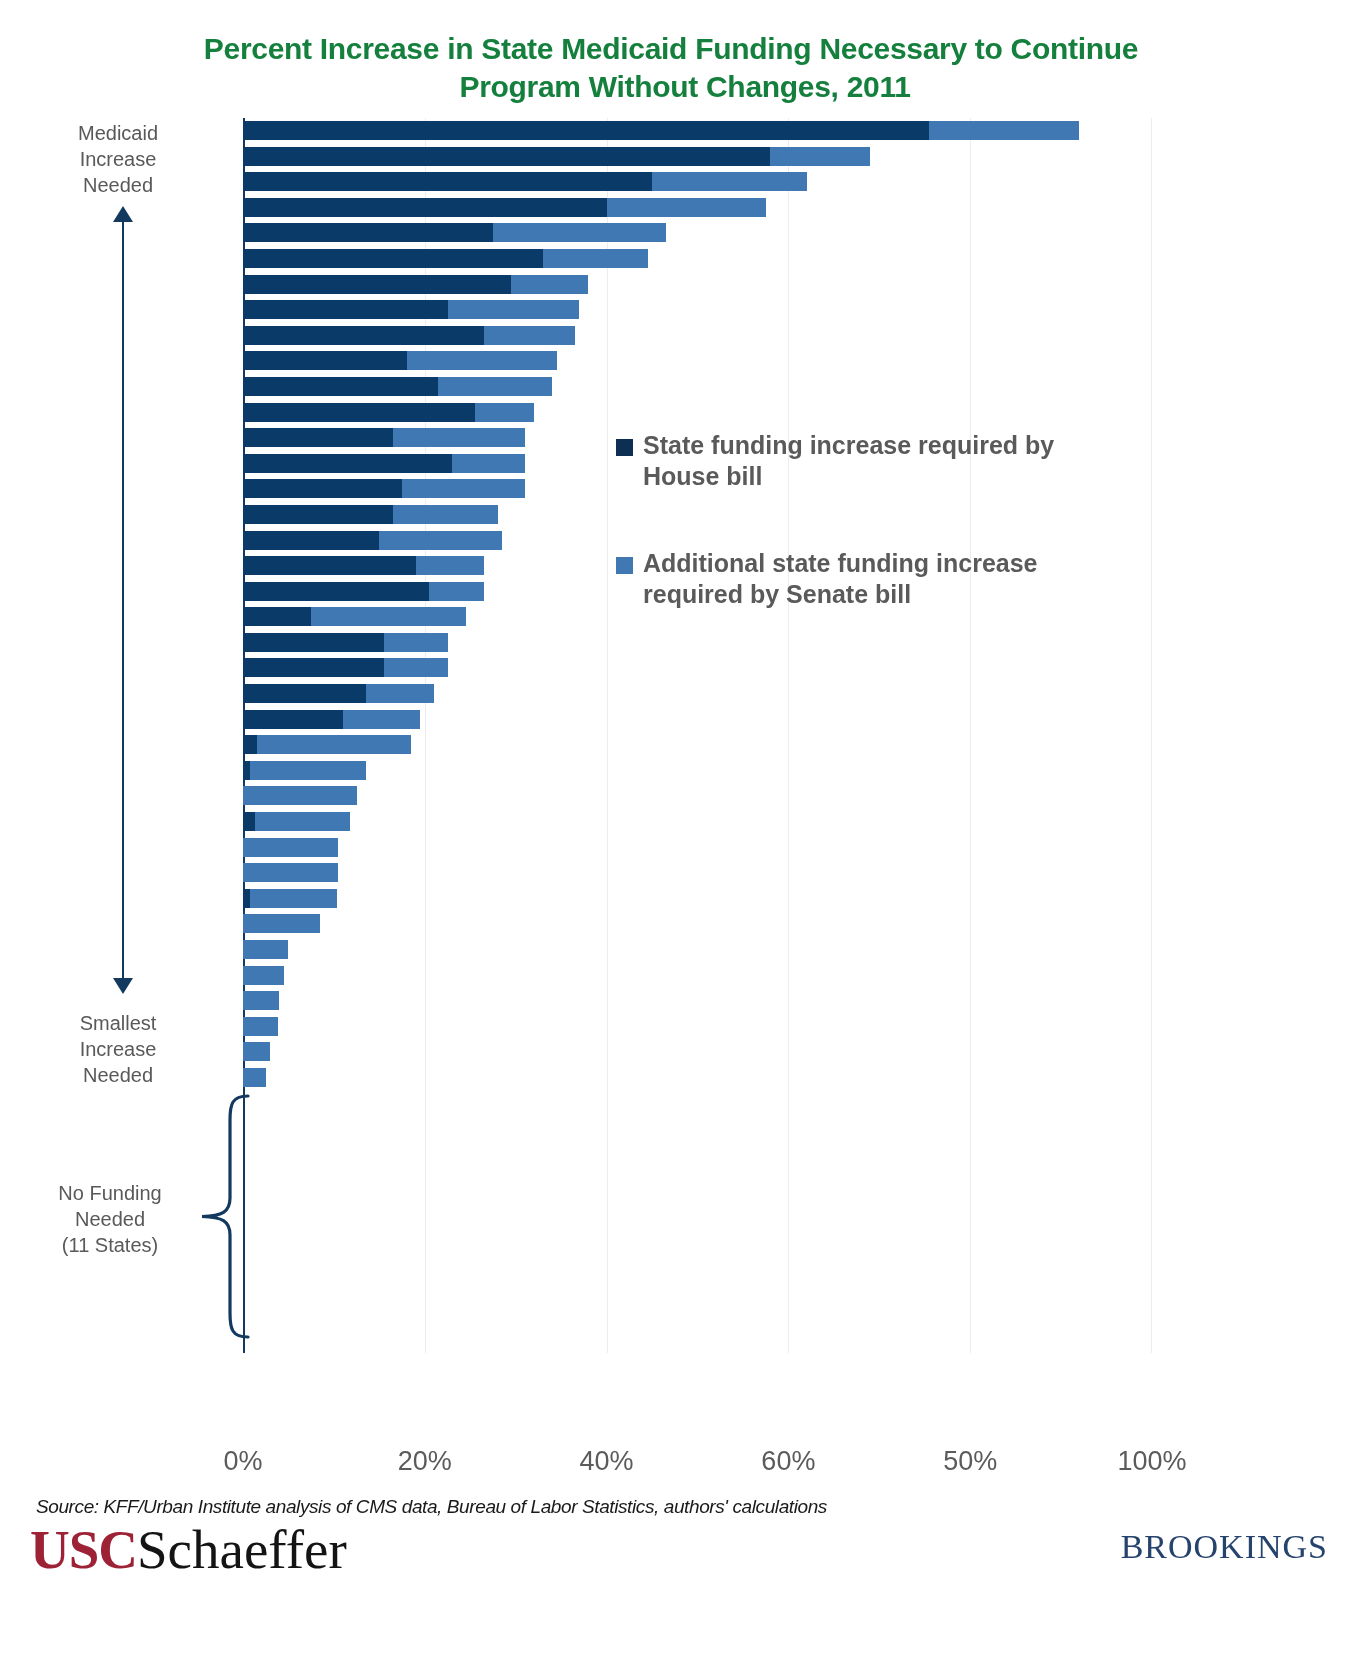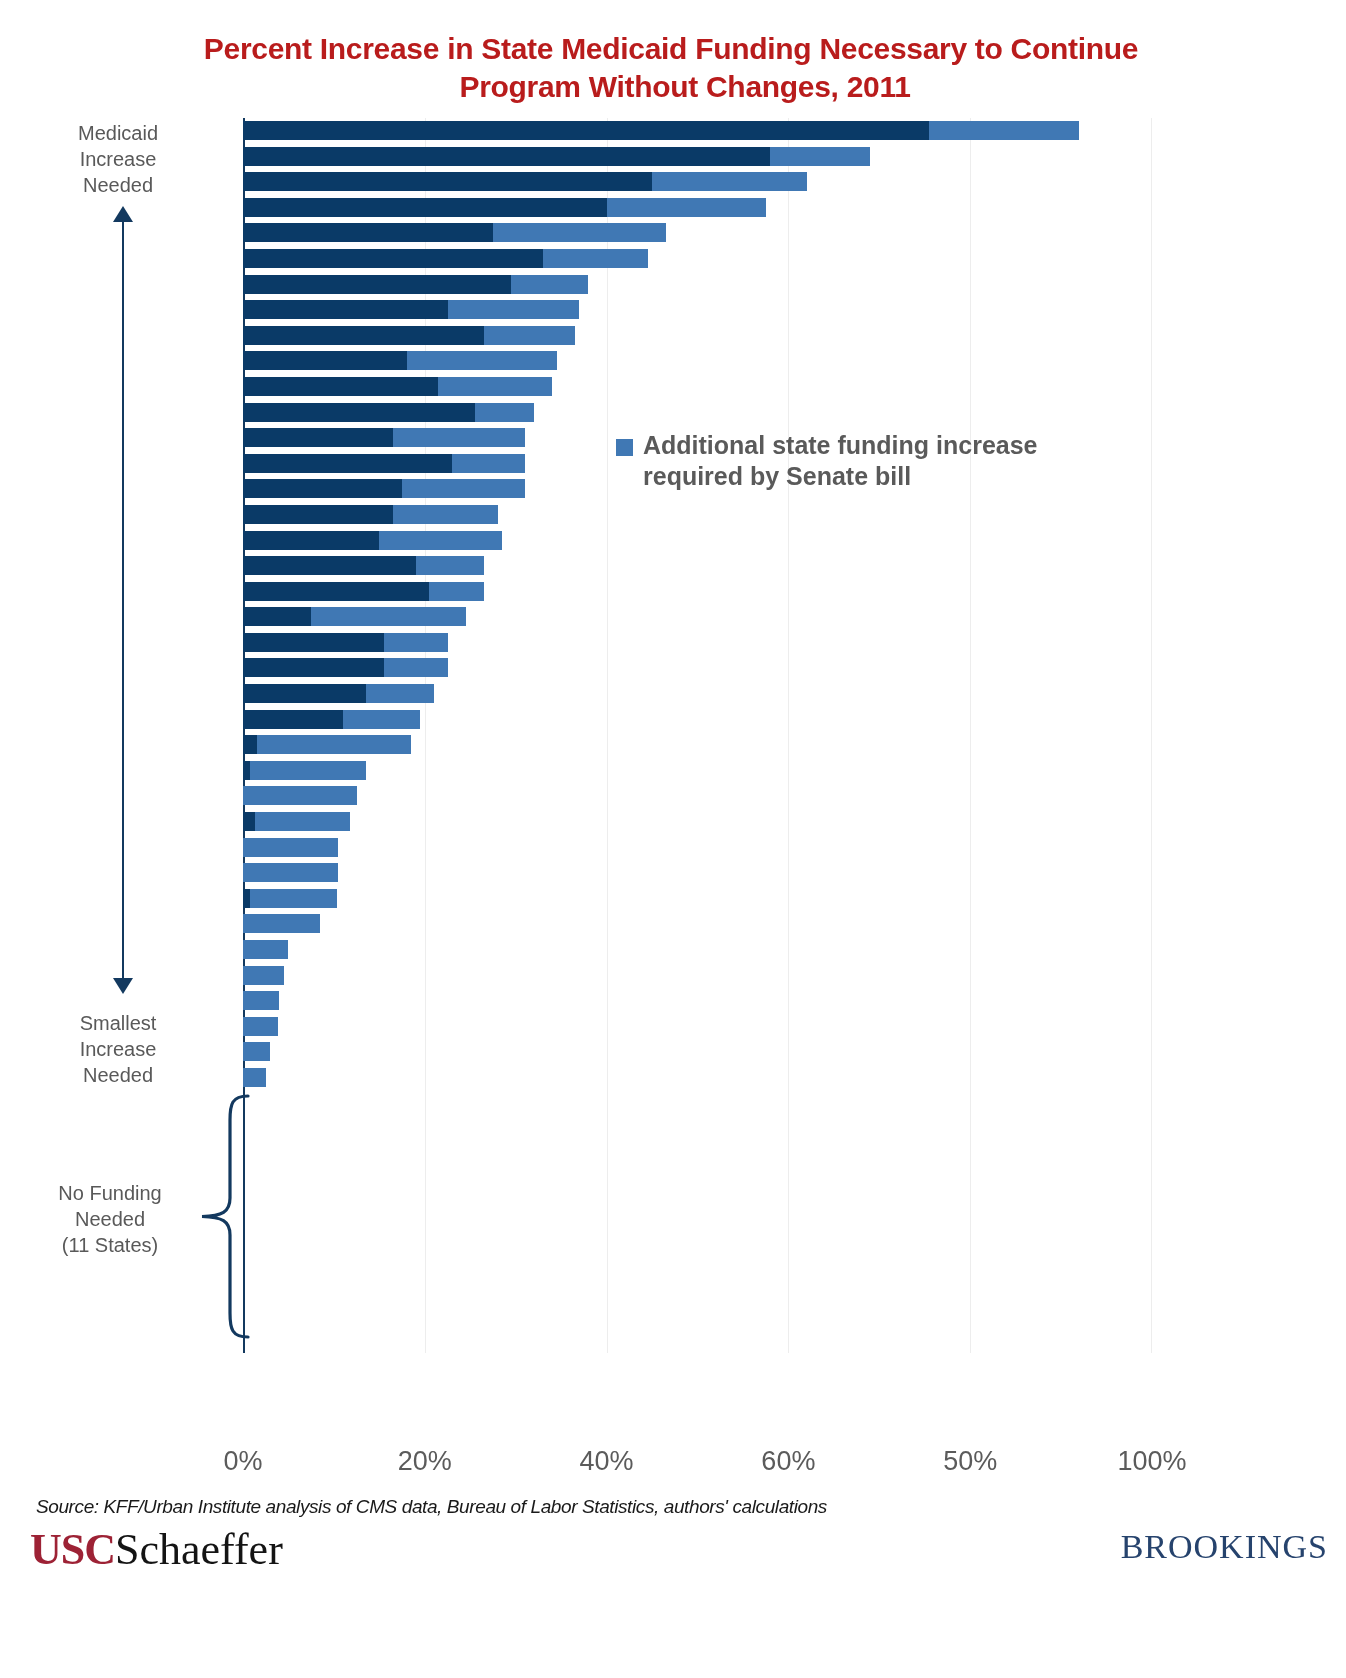--- a/index.html
+++ b/index.html
@@ -1,21 +1,21 @@
 <!DOCTYPE html>
 <html><head>
 <meta charset="utf-8">
 <style>
   html,body{margin:0;padding:0;background:#ffffff;}
   body{width:1346px;height:1678px;font-family:"Liberation Sans",sans-serif;position:relative;overflow:hidden;}
 
   
   #title{
     position:absolute;left:0;top:30px;width:1342px;
-    text-align:center;color:#b91c1c;font-weight:bold;
+    text-align:center;color:#15803d;font-weight:bold;
     font-size:30px;line-height:38px;letter-spacing:-0.3px;
   }
   #title .l2{display:block;margin-left:28px;}
 
   
   #plot{
     position:absolute;left:243px;top:118px;
     width:909px;height:1235px;
   }
   .vgrid{position:absolute;top:0;bottom:0;width:1px;background:#ededed;}
@@ -62,21 +62,21 @@
   .sw-house{background:#0d2f54;}
   .sw-senate{background:#4078b4;}
   .legtext{font-size:25px;font-weight:bold;color:#5a5a5a;line-height:31px;}
 
   
   #source{
     position:absolute;left:36px;top:1496px;font-size:19px;font-style:italic;
     color:#1a1a1a;font-family:"Liberation Sans",sans-serif;letter-spacing:-0.4px;
   }
   #usc{position:absolute;left:30px;top:1524px;font-family:"Liberation Serif",serif;
-    font-size:44px;line-height:52px;white-space:nowrap;}
+    font-size:55px;line-height:52px;white-space:nowrap;}
   #usc .usc{color:#9d2235;font-weight:bold;letter-spacing:-1px;}
   #usc .sch{color:#141414;}
   #brookings{position:absolute;right:18px;top:1528px;font-family:"Liberation Serif",serif;
     font-size:34px;color:#26436d;letter-spacing:1px;white-space:nowrap;}
 </style>
 </head>
 <body>
 
 <div id="title">
   <span>Percent Increase in State Medicaid Funding Necessary to Continue</span>
@@ -265,20 +265,24 @@
 </svg>
 
 <div class="sidelabel" id="lbl-nochanges">
   <div>No Funding</div>
   <div>Needed</div>
   <div>(11 States)</div>
 </div>
 
 <div id="legend">
   <div class="legrow">
+    <span class="swatch sw-house"></span>
+    <span class="legtext">State funding increase required by House bill</span>
+  </div>
+  <div class="legrow">
     <span class="swatch sw-senate"></span>
     <span class="legtext">Additional state funding increase required by Senate bill</span>
   </div>
 </div>
 
 <div id="source">Source: KFF/Urban Institute analysis of CMS data, Bureau of Labor Statistics, authors' calculations</div>
 <div id="usc">
   <span class="usc">USC</span><span class="sch">Schaeffer</span>
 </div>
 <div id="brookings">BROOKINGS</div>

